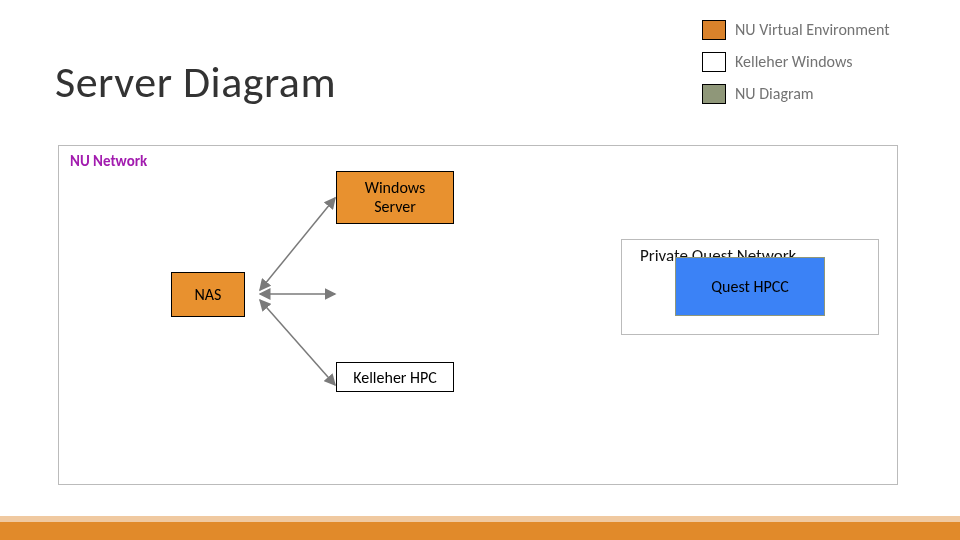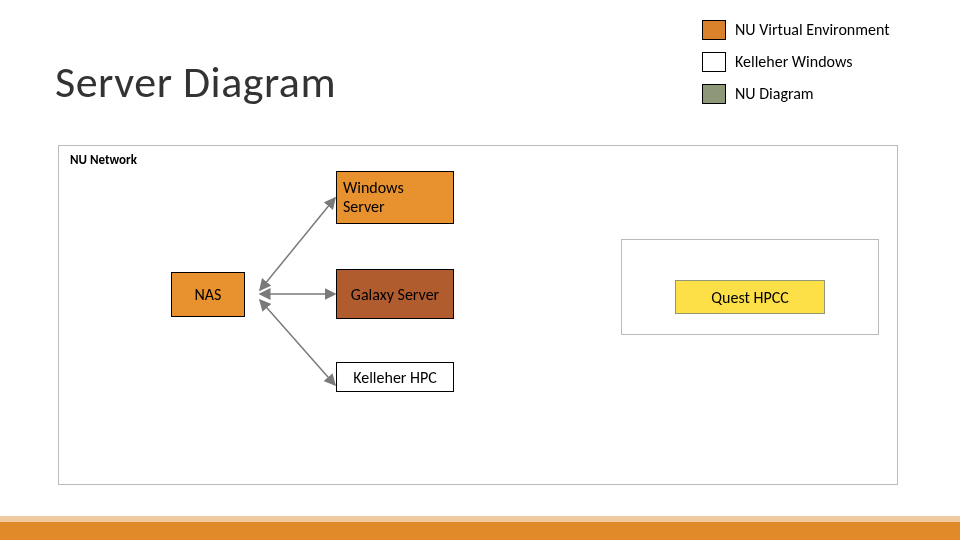--- a/index.html
+++ b/index.html
@@ -4,43 +4,43 @@
 <style>
   html,body{margin:0;padding:0;width:960px;height:540px;font-family:"Segoe UI",Calibri,Arial,sans-serif;background:#fff;color:#000;overflow:hidden}
   .stage{position:relative;width:960px;height:540px}
   .abs{position:absolute;box-sizing:border-box}
 
   
   .title{left:55px;top:55px;font-size:44px;font-weight:300;letter-spacing:.5px;color:#333}
 
   
   .legend-swatch{width:24px;height:20px;border:1px solid #000}
-  .legend-text{font-size:16px;color:#000000}
+  .legend-text{font-size:16px;color:#737373}
   .sw1{left:702px;top:20px;background:#D9822B}
   .lt1{left:735px;top:20px}
   .sw2{left:702px;top:52px;background:#fff}
   .lt2{left:735px;top:52px}
   .sw3{left:702px;top:84px;background:#8F9779}
   .lt3{left:735px;top:84px}
 
   
   .nu-box{left:58px;top:145px;width:840px;height:340px;border:1px solid #bbb}
-  .nu-title{left:70px;top:152px;font-size:13px;font-weight:600;color:#000000}
+  .nu-title{left:70px;top:152px;font-size:15px;font-weight:600;color:#a21caf}
 
   
   .pq-box{left:621px;top:239px;width:258px;height:96px;border:1px solid #bbb}
   .pq-title{left:640px;top:245px;font-size:17px;color:#111}
 
   
-  .node{display:flex;align-items:center;justify-content:center;text-align:left;font-size:16px;padding:0 6px}
+  .node{display:flex;align-items:center;justify-content:center;text-align:center;font-size:16px;padding:0 6px}
   .nas{left:171px;top:272px;width:74px;height:45px;background:#E8912F;border:1px solid #000;color:#000}
   .win{left:336px;top:171px;width:118px;height:53px;background:#E8912F;border:1px solid #000;color:#000;line-height:1.15}
   .galaxy{left:336px;top:269px;width:118px;height:50px;background:#B15C2E;border:1px solid #000;color:#000}
   .khpc{left:336px;top:362px;width:118px;height:30px;background:#fff;border:1px solid #000;color:#000}
-  .quest{left:675px;top:280px;width:150px;height:34px;background:#fde047;border:1px solid #8F9779;color:#000}
+  .quest{left:675px;top:257px;width:150px;height:59px;background:#3b82f6;border:1px solid #8F9779;color:#000}
 
   
   .bbar{left:0;bottom:0;width:960px;height:18px;background:#E18A2A}
   .bbar2{left:0;bottom:18px;width:960px;height:6px;background:#F0C9A0}
 
   
   svg.conn{left:0;top:0;width:960px;height:540px;pointer-events:none}
 </style>
 </head>
 <body>
@@ -53,36 +53,36 @@
   <div class="abs legend-text lt1">NU Virtual Environment</div>
   <div class="abs legend-swatch sw2"></div>
   <div class="abs legend-text lt2">Kelleher Windows</div>
   <div class="abs legend-swatch sw3"></div>
   <div class="abs legend-text lt3">NU Diagram</div>
 
   <div class="abs nu-box"></div>
   <div class="abs nu-title">NU Network</div>
 
   <div class="abs pq-box"></div>
+  <div class="abs pq-title">Private Quest Network</div>
 
   <svg class="abs conn">
     <defs>
       <marker id="arrE" markerWidth="8" markerHeight="8" refX="7" refY="4" orient="auto">
         <path d="M0,0 L8,4 L0,8 Z" fill="#7a7a7a"></path>
       </marker>
       <marker id="arrS" markerWidth="8" markerHeight="8" refX="1" refY="4" orient="auto">
         <path d="M8,0 L0,4 L8,8 Z" fill="#7a7a7a"></path>
       </marker>
     </defs>
     <line x1="260" y1="290" x2="335" y2="198" stroke="#7a7a7a" stroke-width="1.5" marker-start="url(#arrS)" marker-end="url(#arrE)"></line>
     <line x1="260" y1="294" x2="335" y2="294" stroke="#7a7a7a" stroke-width="1.5" marker-start="url(#arrS)" marker-end="url(#arrE)"></line>
     <line x1="260" y1="300" x2="335" y2="385" stroke="#7a7a7a" stroke-width="1.5" marker-start="url(#arrS)" marker-end="url(#arrE)"></line>
   </svg>
 
   <div class="abs node nas">NAS</div>
   <div class="abs node win">Windows Server</div>
-  <div class="abs node galaxy">Galaxy Server</div>
   <div class="abs node khpc">Kelleher HPC</div>
   <div class="abs node quest">Quest HPCC</div>
 
   <div class="abs bbar2"></div>
   <div class="abs bbar"></div>
 </div>
 
 </body></html>

